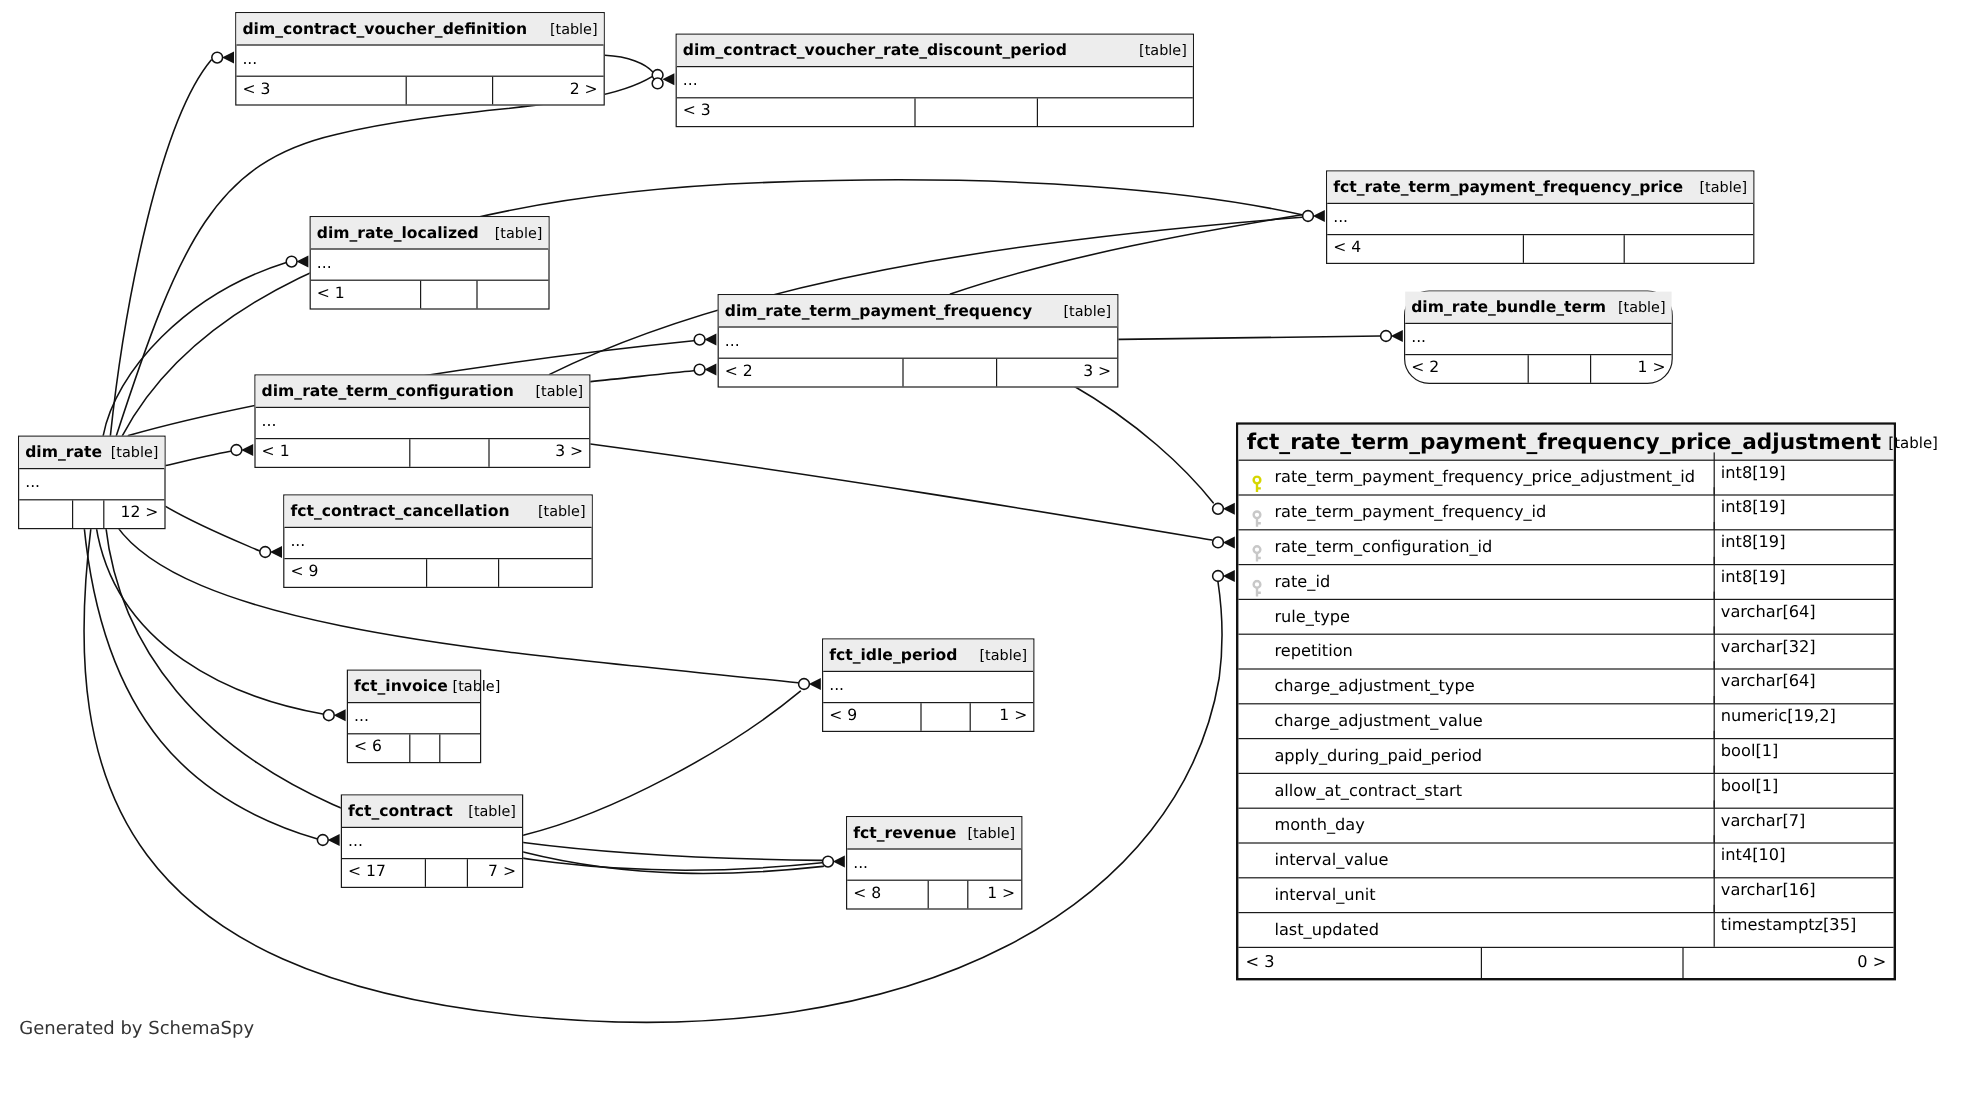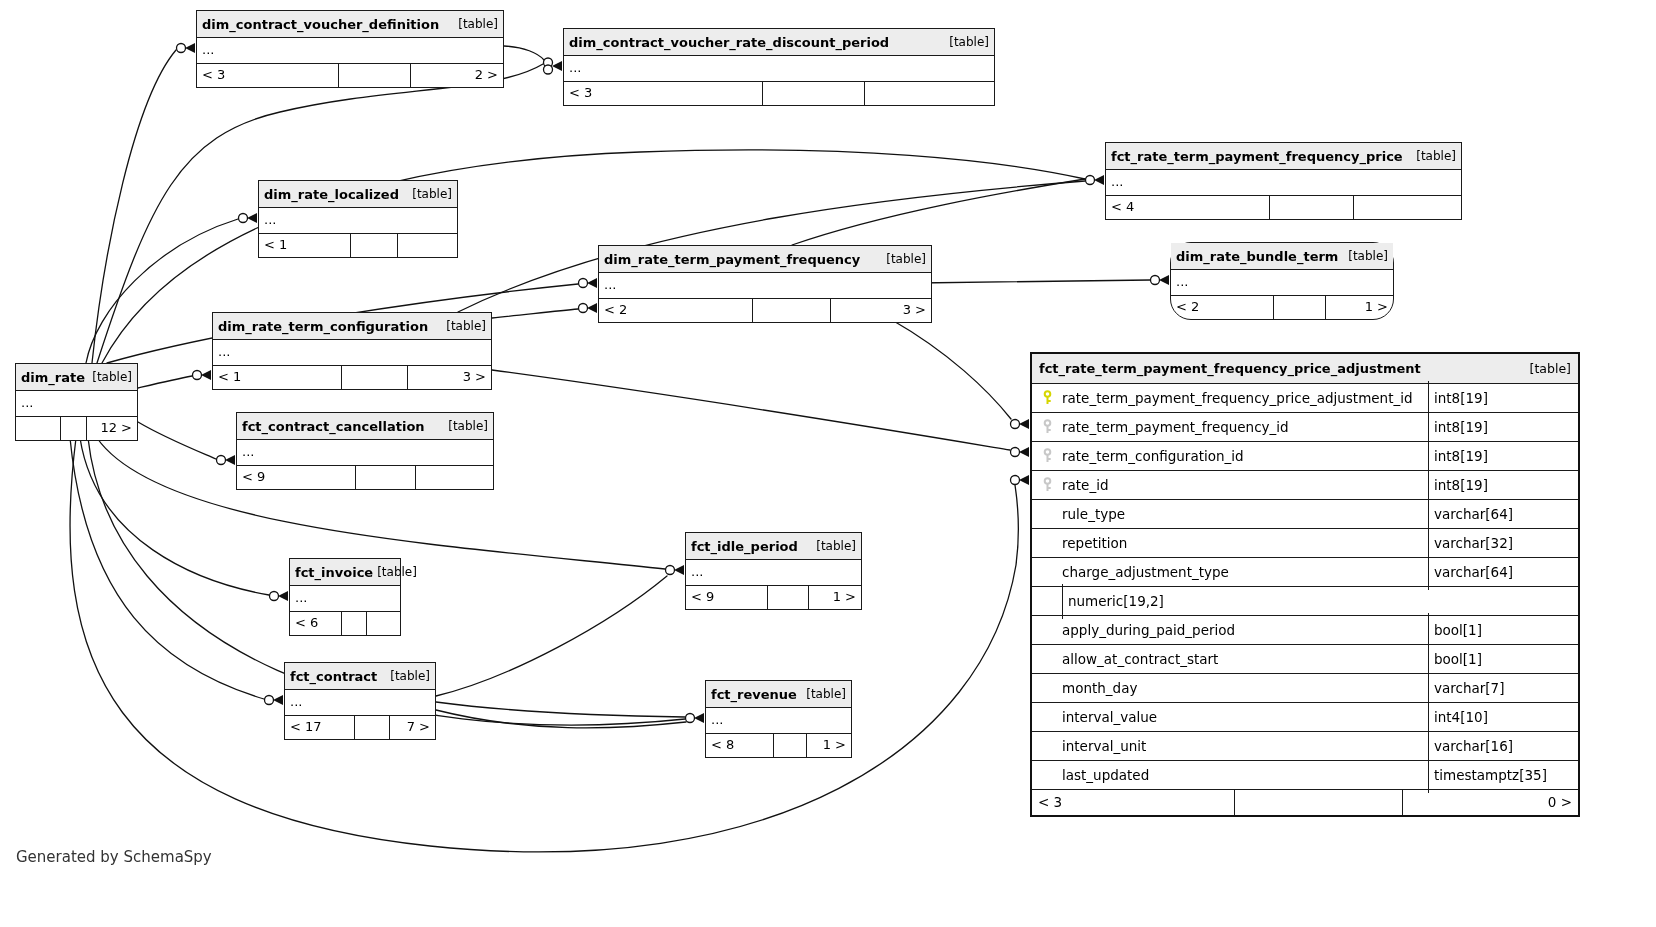--- a/index.html
+++ b/index.html
@@ -43,23 +43,23 @@
   .p12{left:705px;top:680px;width:147px;}
   .p7 .ft .fl{width:36%;}
   .p7 .ft .fm{width:23%;}
   .p7 .ft .fr{width:41%;}
 
   
   .big{position:absolute;left:1030px;top:352px;width:550px;background:#fff;
        border:2px solid #111;box-sizing:border-box;}
   .big .hd{display:flex;justify-content:space-between;align-items:center;gap:6px;
        background:#ededed;border-bottom:1.6px solid #1a1a1a;height:29px;padding:0 7px;white-space:nowrap;}
-  .big .hd .nm{font-weight:bold;font-size:13px;}
+  .big .hd .nm{font-weight:bold;font-size:18px;}
   .big .hd .tag{font-size:12.5px;}
-  .big .row{display:flex;height:28px;border-bottom:1.4px solid #1a1a1a;font-size:13.5px;align-items:center;}
+  .big .row{display:flex;height:28px;border-bottom:1.4px solid #1a1a1a;font-size:13.5px;align-items:flex-end;}
   .big .row .ic{width:30px;display:flex;align-items:center;justify-content:center;flex:none;}
   .big .row .cname{flex:1;line-height:27px;white-space:nowrap;overflow:hidden;}
   .big .row .ctype{width:150px;flex:none;border-left:1.4px solid #1a1a1a;line-height:27px;
        padding:4px 5px;box-sizing:border-box;white-space:nowrap;}
   .big .ft{display:flex;height:25px;font-size:13.5px;}
   .big .ft span{display:block;line-height:24px;padding:0 6px;box-sizing:border-box;}
   .big .ft .fl{width:37%;}
   .big .ft .fm{width:31%;border-left:1.4px solid #1a1a1a;border-right:1.4px solid #1a1a1a;}
   .big .ft .fr{width:32%;text-align:right;}
 
@@ -357,20 +357,21 @@
     <span class="cname">repetition</span>
     <span class="ctype">varchar[32]</span>
   </div>
   <div class="row">
     <span class="ic"></span>
     <span class="cname">charge_adjustment_type</span>
     <span class="ctype">varchar[64]</span>
   </div>
   <div class="row">
     <span class="ic"></span>
+    <span class="cname">charge_adjustment_value</span>
     <span class="ctype">numeric[19,2]</span>
   </div>
   <div class="row">
     <span class="ic"></span>
     <span class="cname">apply_during_paid_period</span>
     <span class="ctype">bool[1]</span>
   </div>
   <div class="row">
     <span class="ic"></span>
     <span class="cname">allow_at_contract_start</span>

